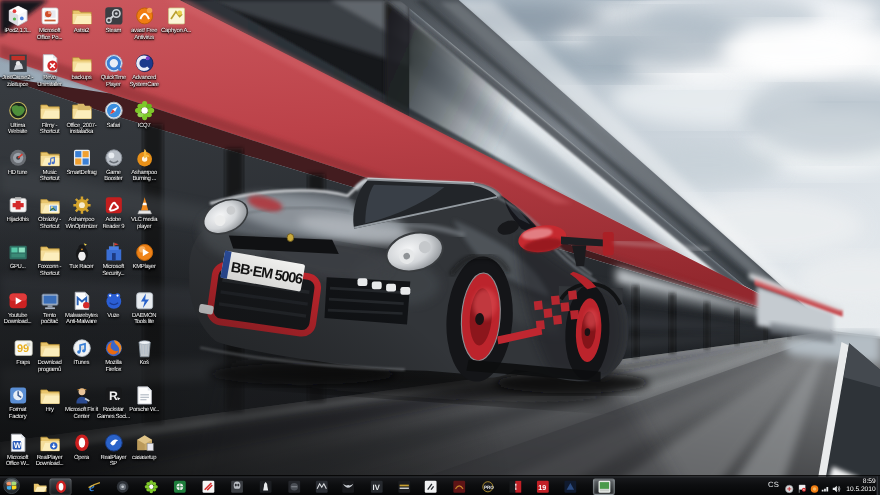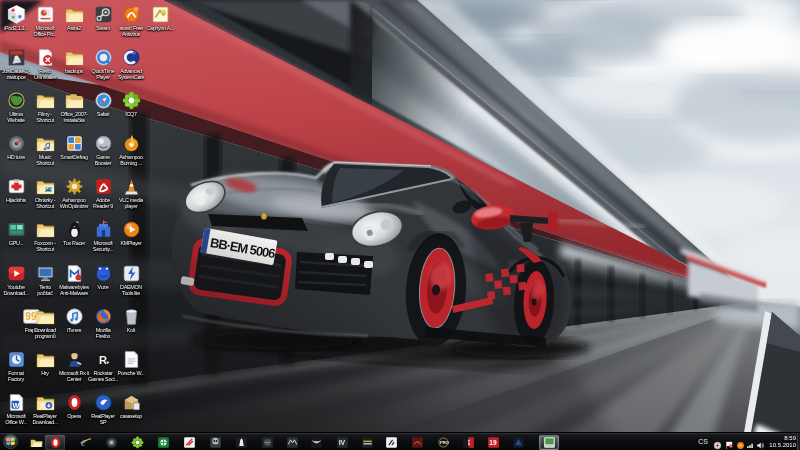--- a/index.html
+++ b/index.html
@@ -675,21 +675,21 @@
       </div>
       <div class="il">Vuze</div>
     </div>
     <div class="dico" style="left:116px;top:264px">
       <div class="ig"><svg width="17" height="17" viewBox="0 0 17 17" xmlns="http://www.w3.org/2000/svg">
           <rect x="2" y="2" width="13" height="13" rx="2" fill="#e8ecf0" stroke="#b8c0c8" stroke-width="0.7"></rect>
           <path d="M9.5,2.5 L5.5,9 L8.5,9 L7,14.5 L12,7.5 L9,7.5 Z" fill="#2a62c9"></path>
         </svg><rect x="0.5" y="10.5" width="6" height="6" fill="#fff" stroke="#9aa" stroke-width="0.5"><path d="M2,15 L5,12 M5,12 L3.2,12 M5,12 L5,13.8" stroke="#2a62c9" stroke-width="1.1" fill="none"></path></rect></div>
       <div class="il">DAEMON<br>Tools lite</div>
     </div>
-    <div class="dico" style="left:16px;top:307px">
+    <div class="dico" style="left:6px;top:307px">
       <div class="ig">
         <svg width="17" height="17" viewBox="0 0 17 17" xmlns="http://www.w3.org/2000/svg">
           <rect x="1.5" y="2.5" width="14" height="12" rx="1.5" fill="#f8f8f4" stroke="#c8c8b8" stroke-width="0.6"></rect>
           <text x="3" y="12" font-family="Liberation Sans,sans-serif" font-size="9" font-weight="bold" fill="#e8b020">99</text>
           <rect x="11" y="4" width="3" height="3" fill="#d8d8c8"></rect>
         </svg>
       </div>
       <div class="il">Fraps</div>
     </div>
     <div class="dico" style="left:30px;top:307px">

